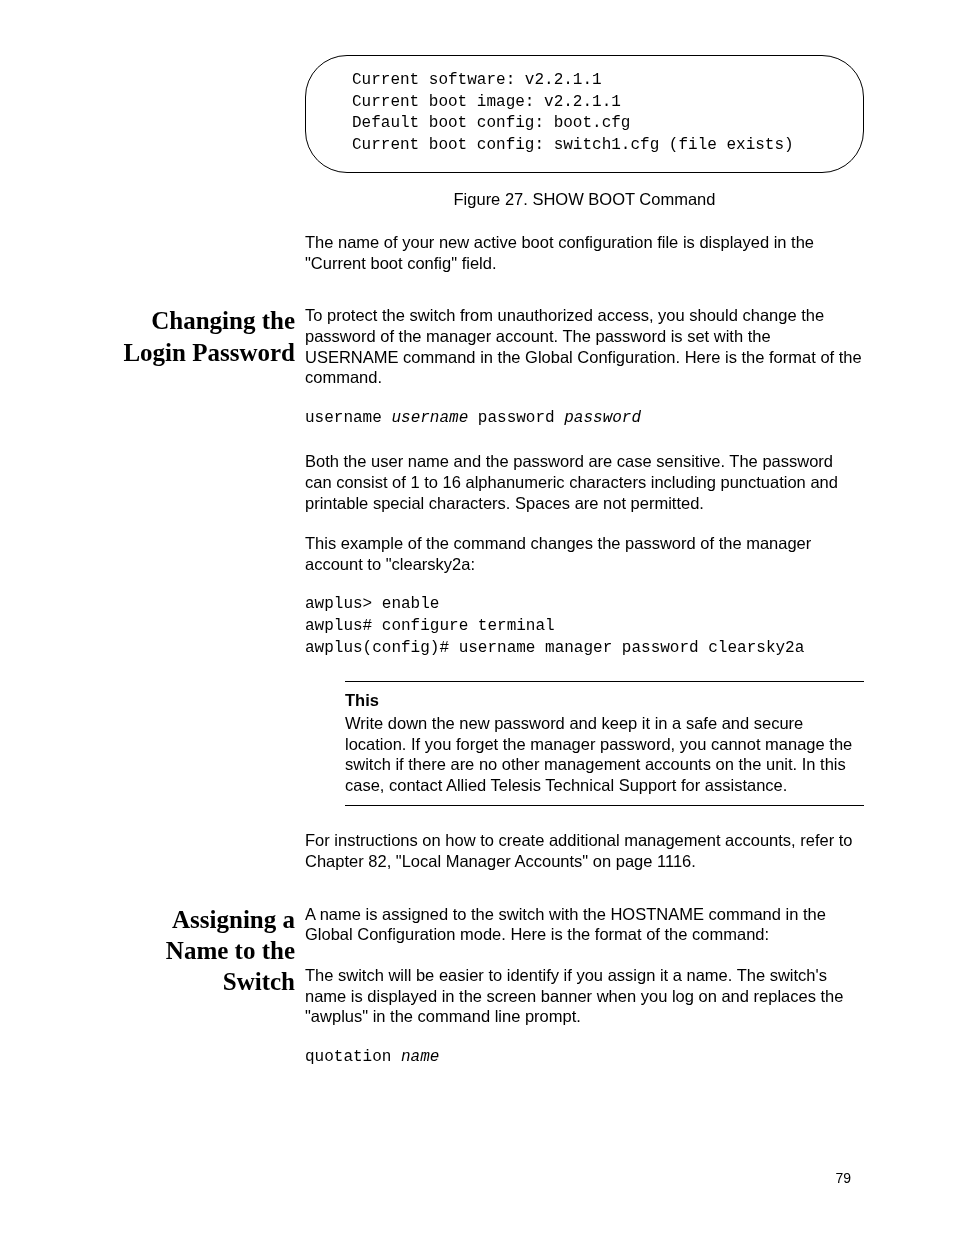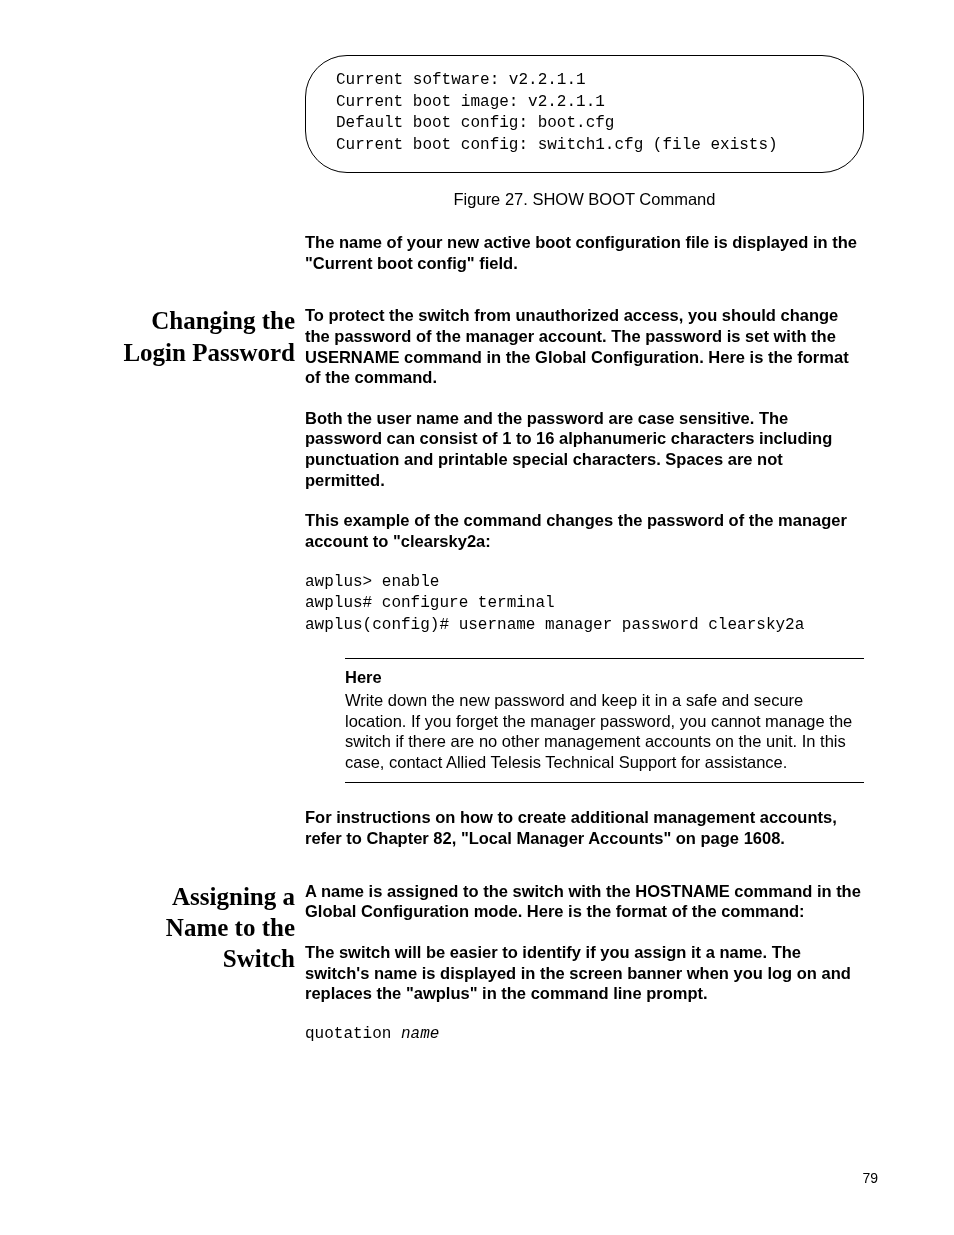--- a/index.html
+++ b/index.html
@@ -22,32 +22,32 @@
     text-align: right;
     font-size: 13.5px;
     margin-bottom: 60px;
   }
   .content-col {
     margin-left: 195px;
   }
   .code-box {
     border: 1.2px solid #000;
     border-radius: 42px;
-    padding: 14px 30px 16px 30px;
+    padding: 14px 30px 16px 46px;
     font-family: "Courier New", Courier, monospace;
     font-size: 16px;
     line-height: 1.35;
     white-space: pre;
   }
   .fig-caption {
     text-align: center;
     margin: 16px 0 22px 0;
     font-size: 16.5px;
   }
-  .para { margin: 8px 0 20px 0; font-weight: bold; }
+  .para { margin: 8px 0 20px 0; }
   .section {
     position: relative;
     margin-top: 32px;
   }
   .side-heading {
     position: absolute;
     left: -200px;
     top: 0;
     width: 190px;
     text-align: right;
@@ -66,21 +66,21 @@
   .note-box {
     margin: 0 0 24px 40px;
     border-top: 1px solid #000;
     border-bottom: 1px solid #000;
     padding: 8px 0 10px 0;
   }
   .note-title { font-weight: bold; margin-bottom: 2px; }
   .page-number {
     position: absolute;
     bottom: 48px;
-    right: 76px;
+    right: 103px;
     font-size: 14px;
   }
   em.var { font-style: italic; }
 </style>
 </head>
 <body>
 
 <div class="page">
 
 
@@ -93,35 +93,36 @@
 
     <div class="fig-caption">Figure 27. SHOW BOOT Command</div>
 
     <p class="para">The name of your new active boot configuration file is displayed in the "Current boot config" field.</p>
 
     <div class="section">
       <div class="side-heading">Changing the Login Password</div>
 
       <p class="para">To protect the switch from unauthorized access, you should change the password of the manager account. The password is set with the USERNAME command in the Global Configuration. Here is the format of the command.</p>
 
+      <p class="mono-block"><span>username </span><em class="var">username</em><span> password </span><em class="var">password</em></p>
 
       <p class="para">Both the user name and the password are case sensitive. The password can consist of 1 to 16 alphanumeric characters including punctuation and printable special characters. Spaces are not permitted.</p>
 
       <p class="para">This example of the command changes the password of the manager account to "clearsky2a:</p>
 
       <div class="mono-block"><span>awplus&gt; enable</span>
 <span>awplus# configure terminal</span>
 <span>awplus(config)# username manager password clearsky2a</span></div>
 
       <div class="note-box">
-        <div class="note-title">Here</div>
+        <div class="note-title">This</div>
         <div>Write down the new password and keep it in a safe and secure location. If you forget the manager password, you cannot manage the switch if there are no other management accounts on the unit. In this case, contact Allied Telesis Technical Support for assistance.</div>
       </div>
 
-      <p class="para">For instructions on how to create additional management accounts, refer to Chapter 82, "Local Manager Accounts" on page 1608.</p>
+      <p class="para">For instructions on how to create additional management accounts, refer to Chapter 82, "Local Manager Accounts" on page 1116.</p>
     </div>
 
     <div class="section">
       <div class="side-heading">Assigning a Name to the Switch</div>
 
       <p class="para">A name is assigned to the switch with the HOSTNAME command in the Global Configuration mode. Here is the format of the command:</p>
 
       <p class="para">The switch will be easier to identify if you assign it a name. The switch's name is displayed in the screen banner when you log on and replaces the "awplus" in the command line prompt.</p>
 
       <p class="mono-block"><span>quotation </span><em class="var">name</em></p>

